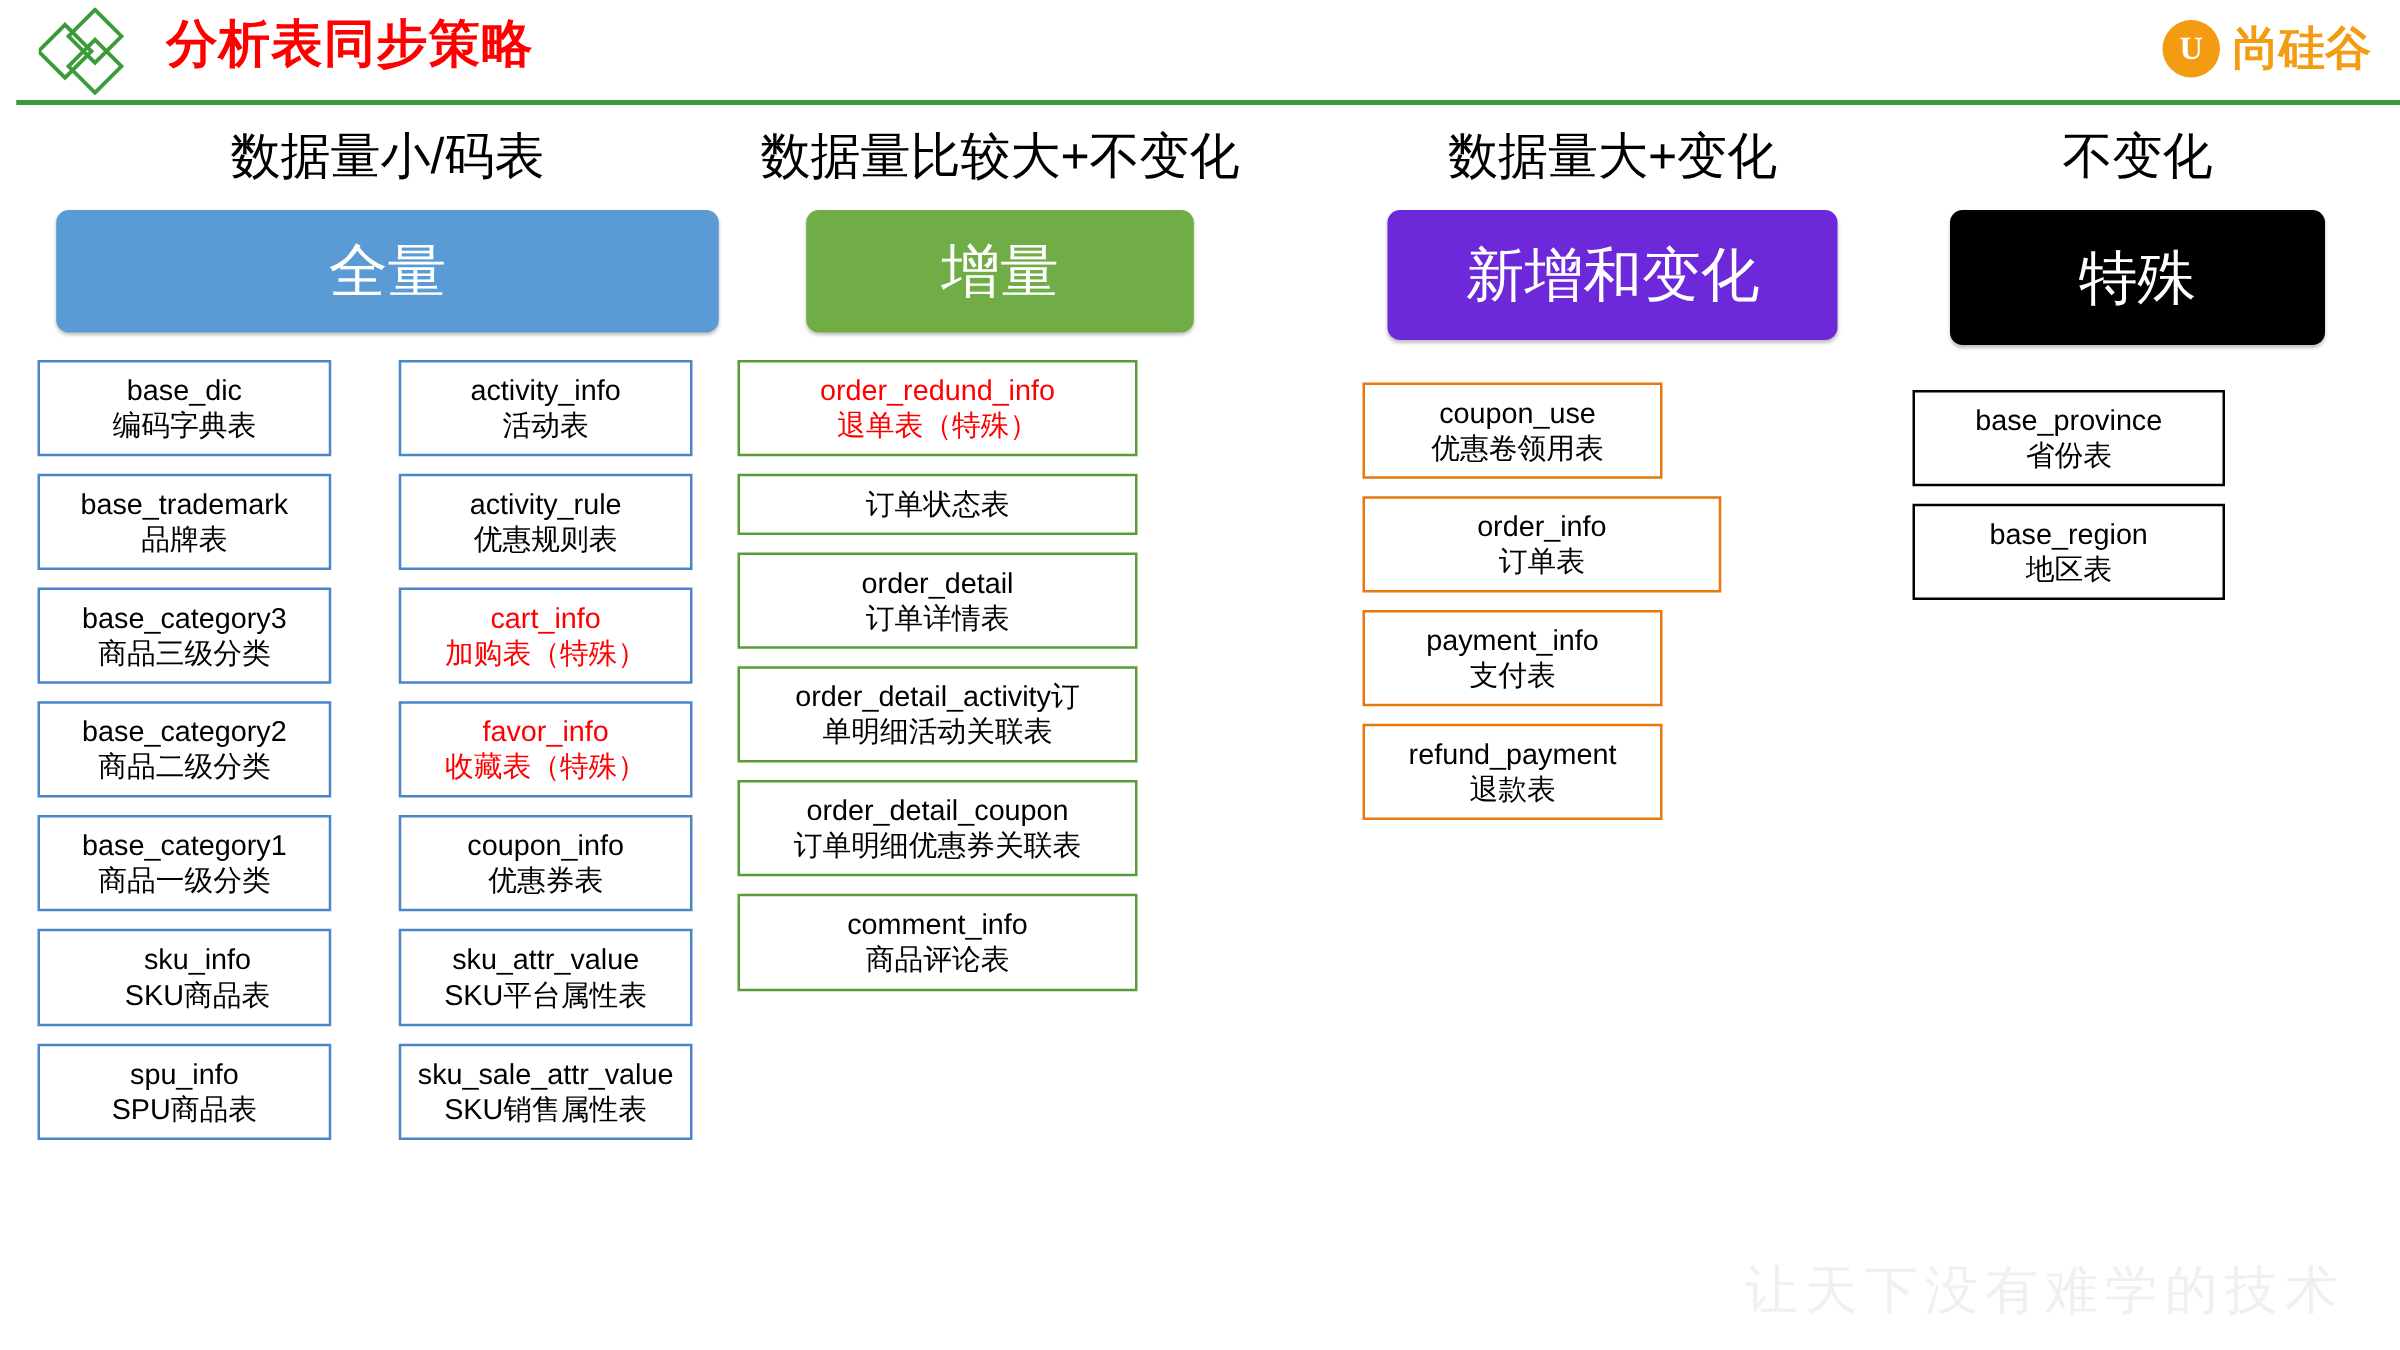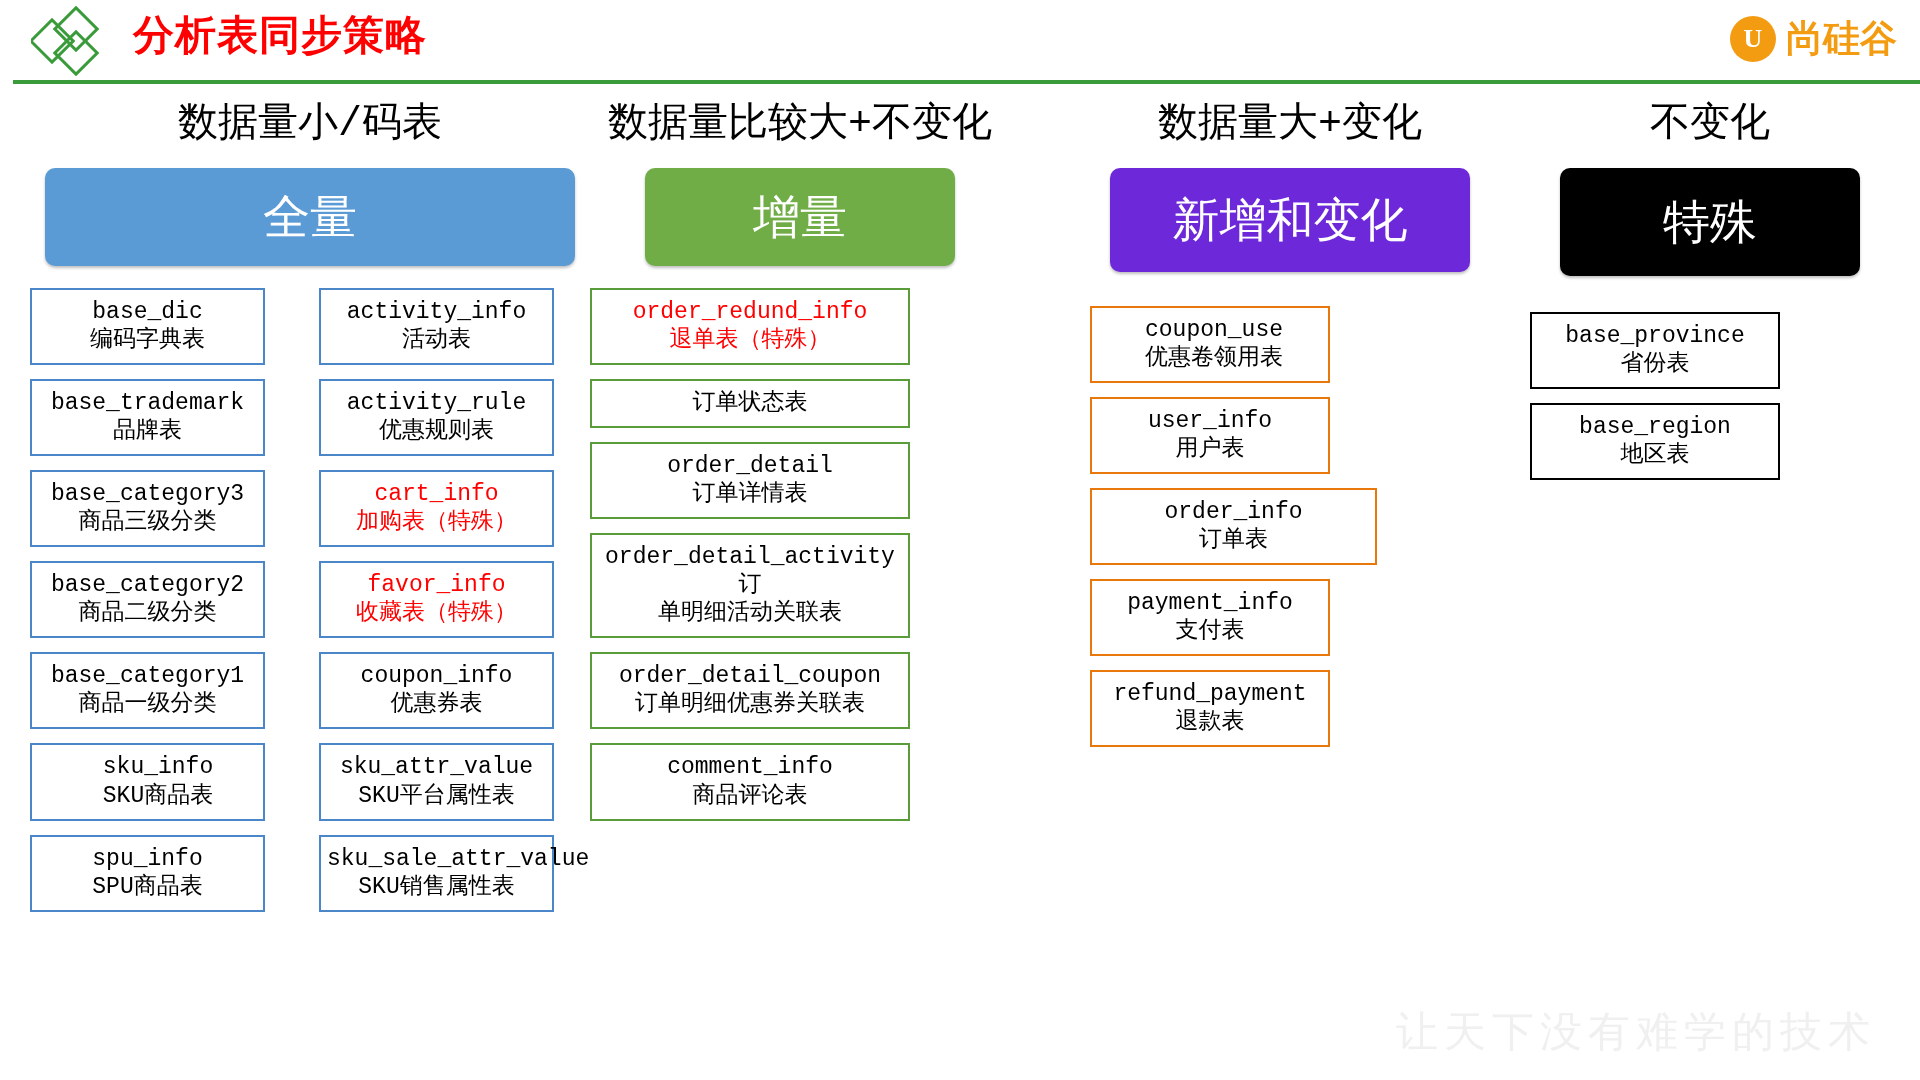--- a/index.html
+++ b/index.html
@@ -72,21 +72,20 @@
   
   .columns {
     position: absolute;
     left: 0; top: 96px;
     width: 1920px;
     height: 880px;
   }
   .column {
     position: absolute;
     top: 0;
-    font-family: Liberation Mono, monospace;
   }
   .col-heading {
     font-size: 40px;
     color: #000000;
     text-align: center;
     white-space: nowrap;
     line-height: 58px;
     height: 58px;
   }
   .col-banner {
@@ -265,24 +264,20 @@
       <div class="col-heading">数据量大+变化</div>
       <div class="col-banner" style="width: 360px; height: 104px; background: #6d28d9;">
         <span>新增和变化</span>
       </div>
       <div class="cards" style="margin-top: 34px;">
         <div class="cards" style="margin-top: 0px;">
           <div class="card bd-orange" style="width: 240px; padding-left: 14px;">
             <span class="l1">coupon_use</span>
             <span class="l2">优惠卷领用表</span>
           </div>
-          <div class="card bd-orange" style="width: 240px;">
-            <span class="l1">user_info</span>
-            <span class="l2">用户表</span>
-          </div>
           <div class="card bd-orange" style="width: 287px;">
             <span class="l1">order_info</span>
             <span class="l2">订单表</span>
           </div>
           <div class="card bd-orange" style="width: 240px;">
             <span class="l1">payment_info</span>
             <span class="l2">支付表</span>
           </div>
           <div class="card bd-orange" style="width: 240px;">
             <span class="l1">refund_payment</span>

